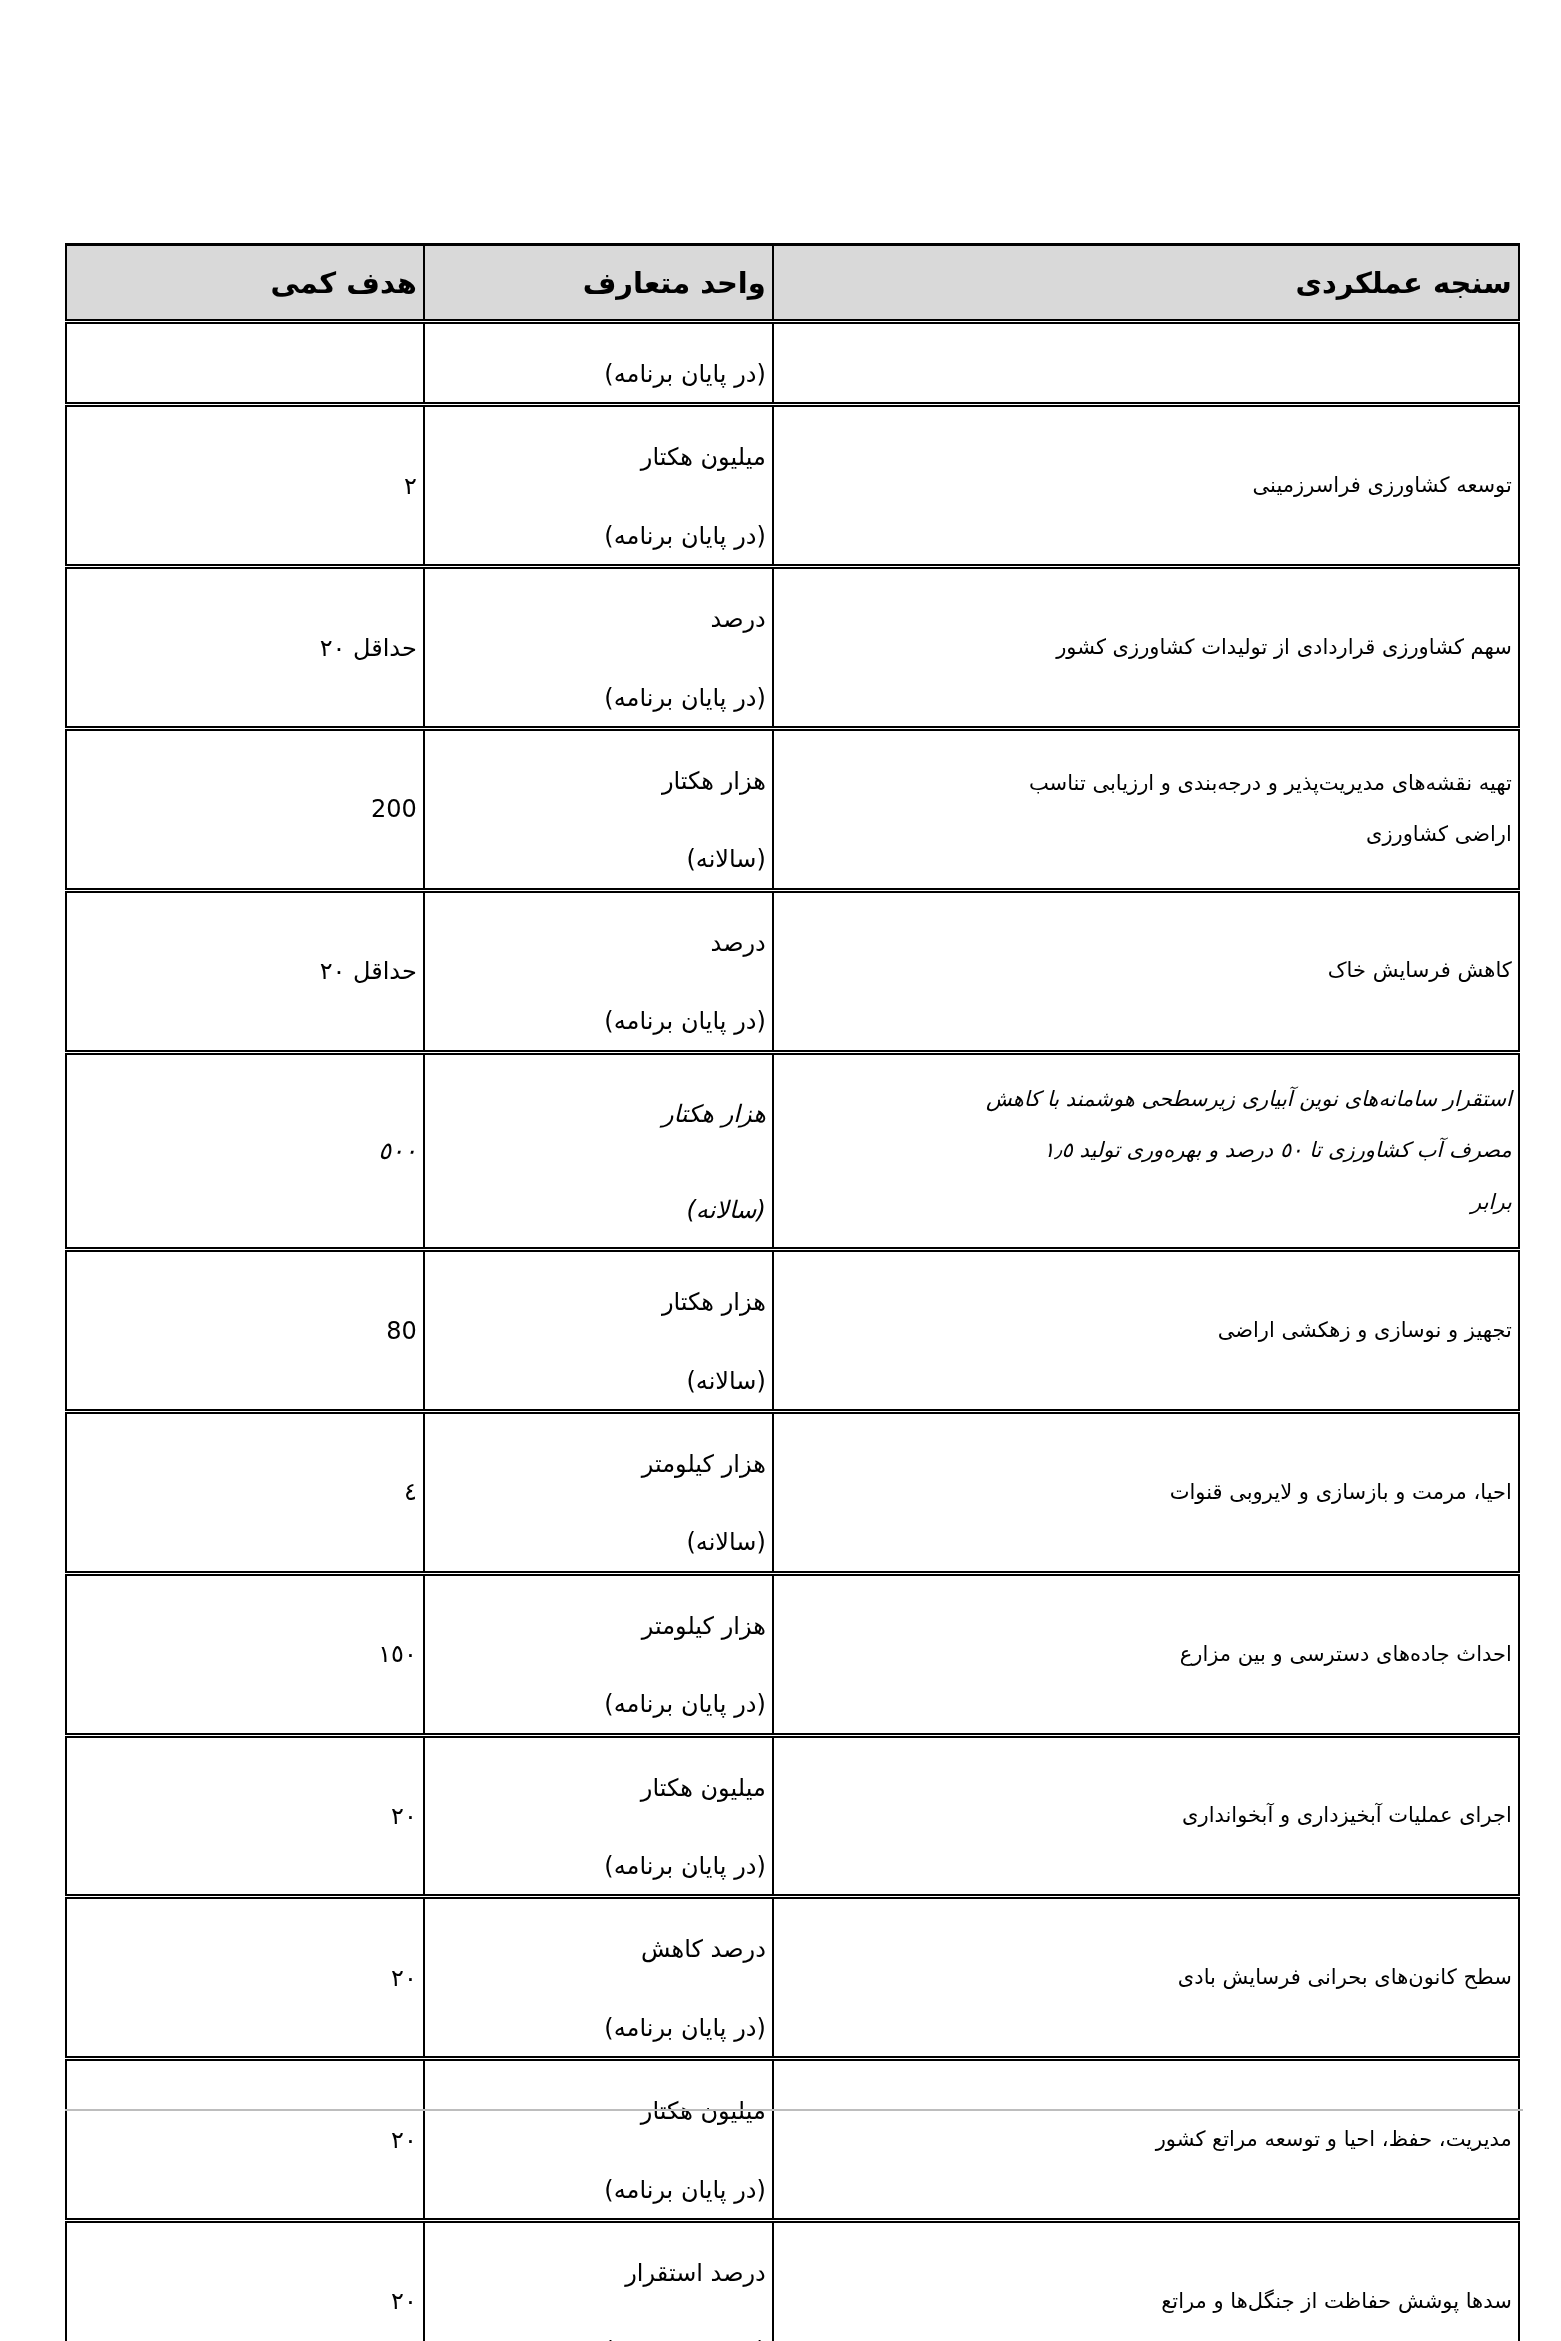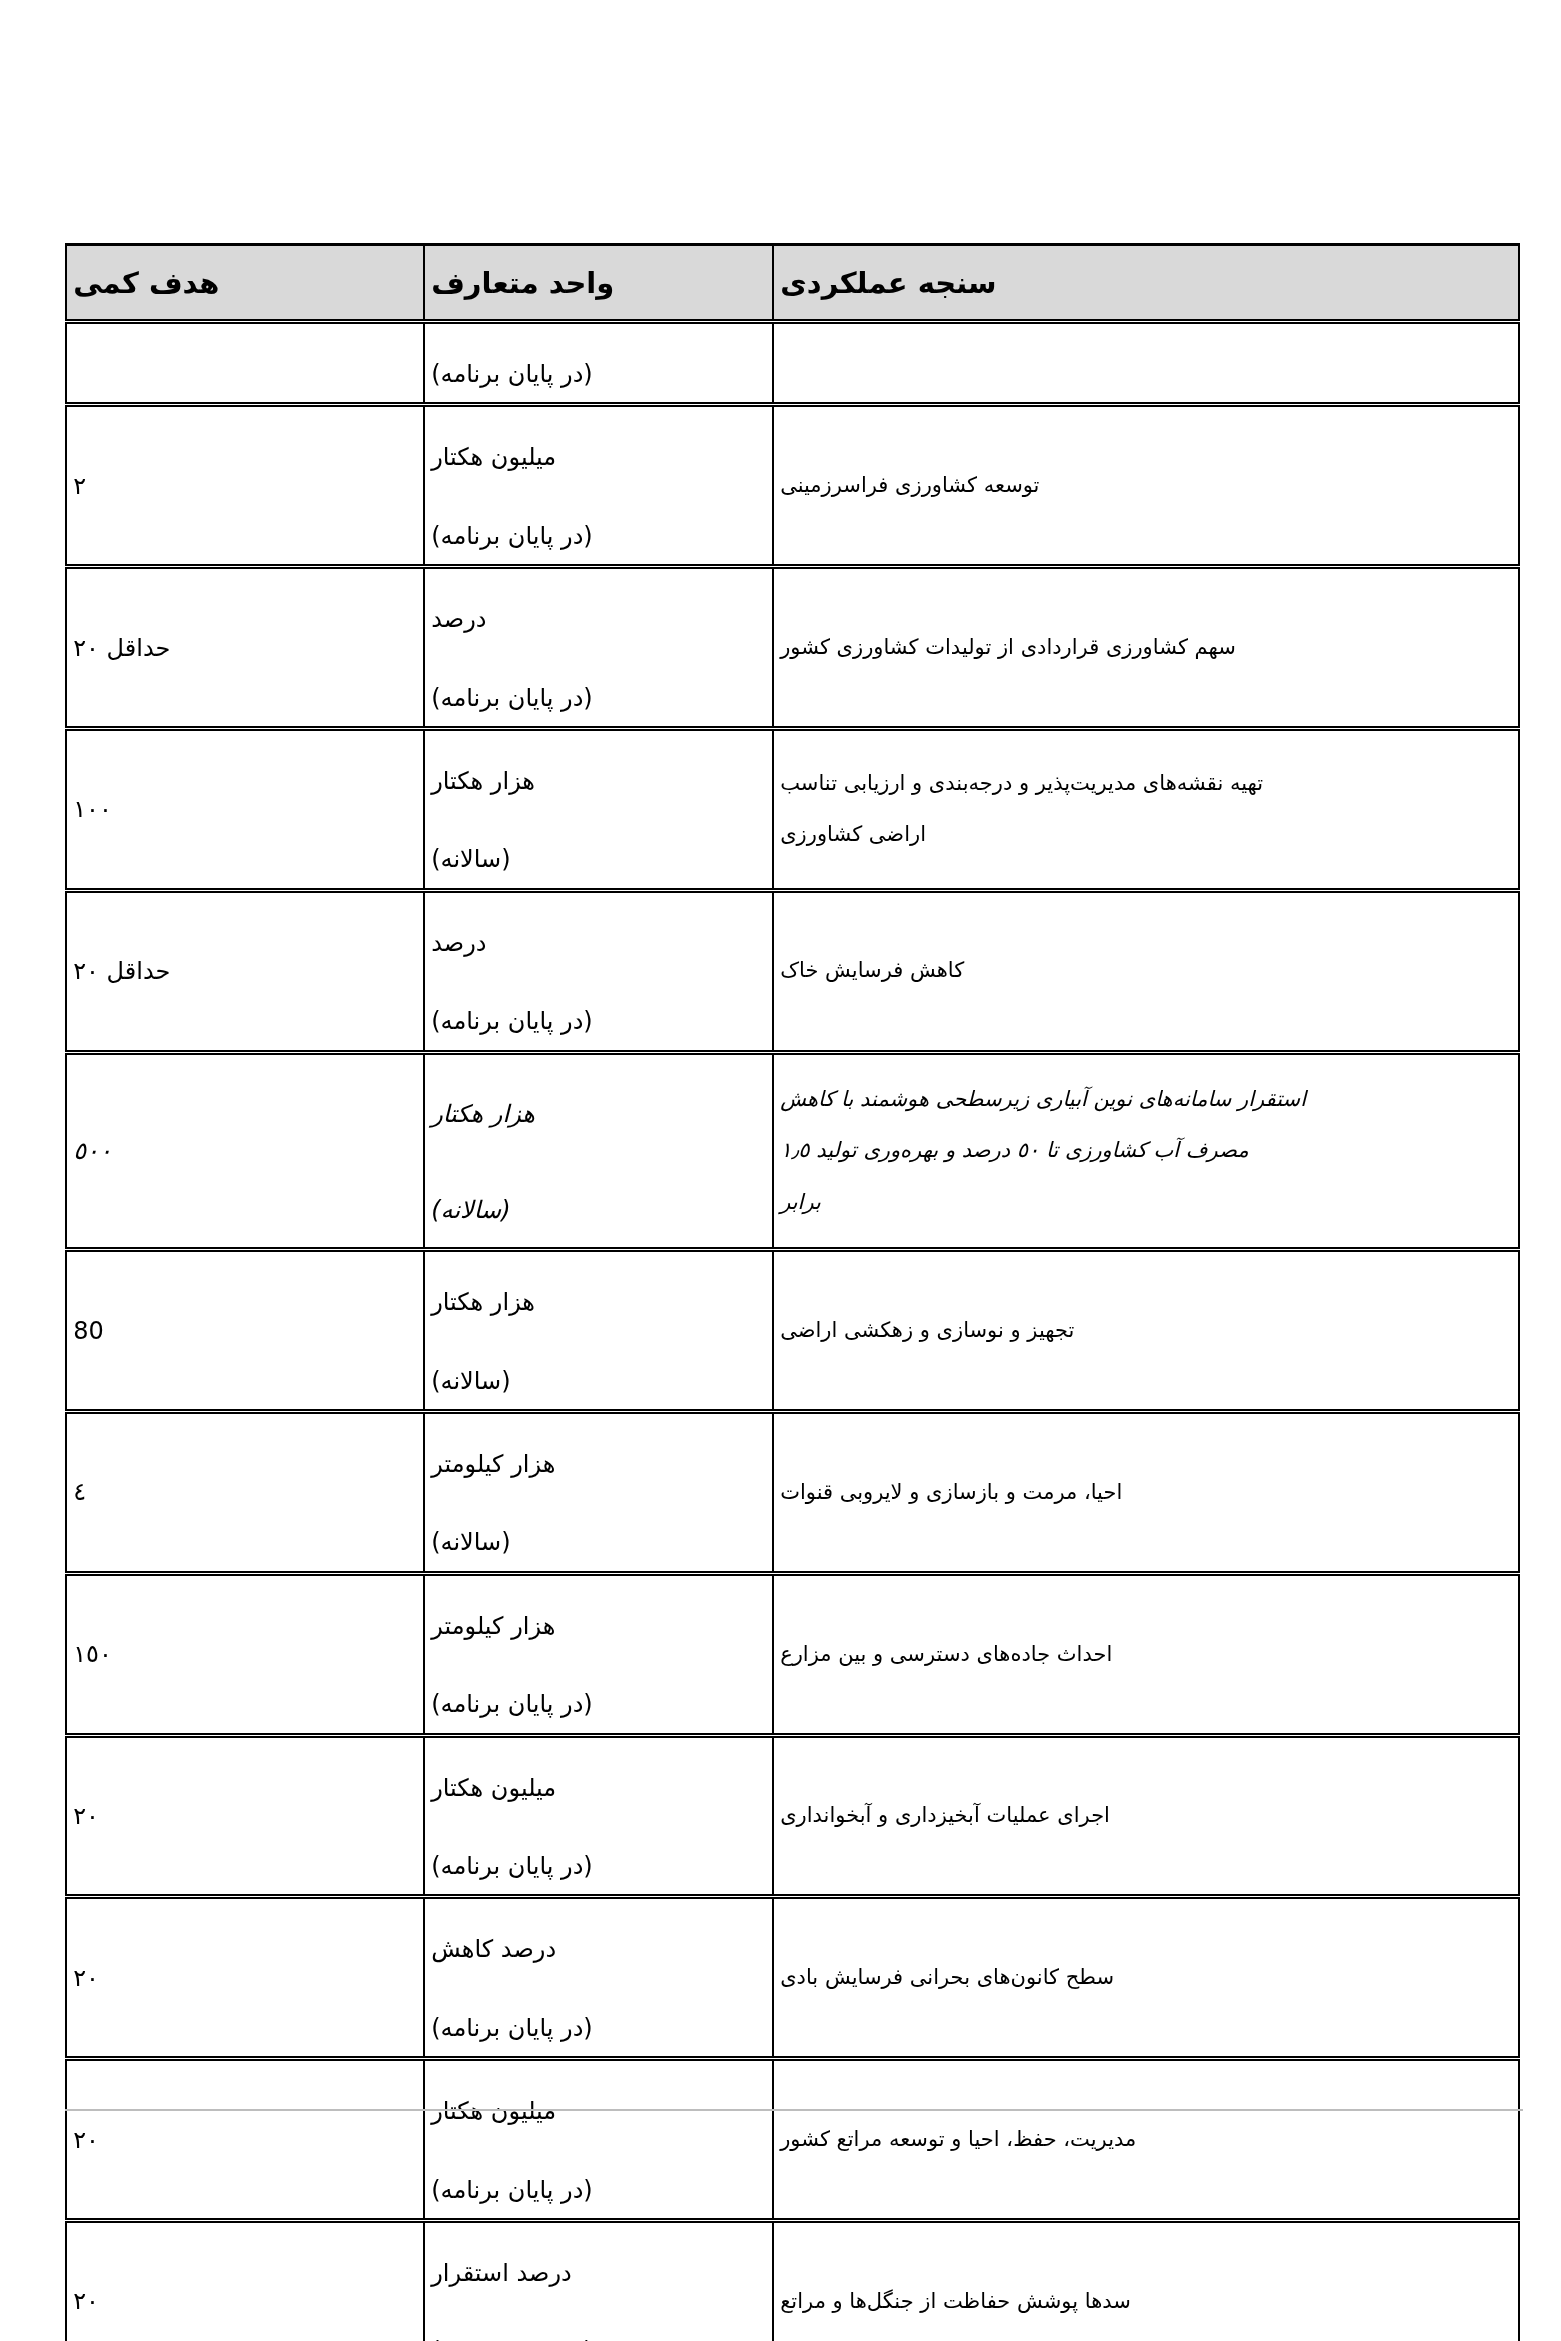--- a/index.html
+++ b/index.html
@@ -21,21 +21,21 @@
     border:2.3px solid #000;
   }
   col.c-metric{width:746px;}
   col.c-unit{width:349px;}
   col.c-target{width:358px;}
   .perf th,.perf td{
     border-left:2.3px solid #000;
     border-right:2.3px solid #000;
     border-top:5.5px double #000;
     border-bottom:5.5px double #000;
-    text-align:left;
+    text-align:right;
     vertical-align:middle;
     padding:0 6.2px;
     overflow:hidden;
   }
   .perf thead th{
     border-top:3.1px solid #000;
     background:#d9d9d9;
     font-size:29px;
     font-weight:bold;
     height:73px;
@@ -109,21 +109,21 @@
         </td>
         <td class="target">حداقل ٢٠</td>
       </tr>
       <tr class="r3">
         <td class="metric">تهیه نقشه‌های مدیریت‌پذیر و درجه‌بندی و ارزیابی تناسب
 اراضی کشاورزی</td>
         <td class="unit">
           <div class="ul">هزار هکتار</div>
           <div class="ul">(سالانه)</div>
         </td>
-        <td class="target">١٠٠</td>
+        <td class="target">200</td>
       </tr>
       <tr class="r4">
         <td class="metric">کاهش فرسایش خاک</td>
         <td class="unit">
           <div class="ul">درصد</div>
           <div class="ul">(در پایان برنامه)</div>
         </td>
         <td class="target">حداقل ٢٠</td>
       </tr>
       <tr class="r6 tall">

